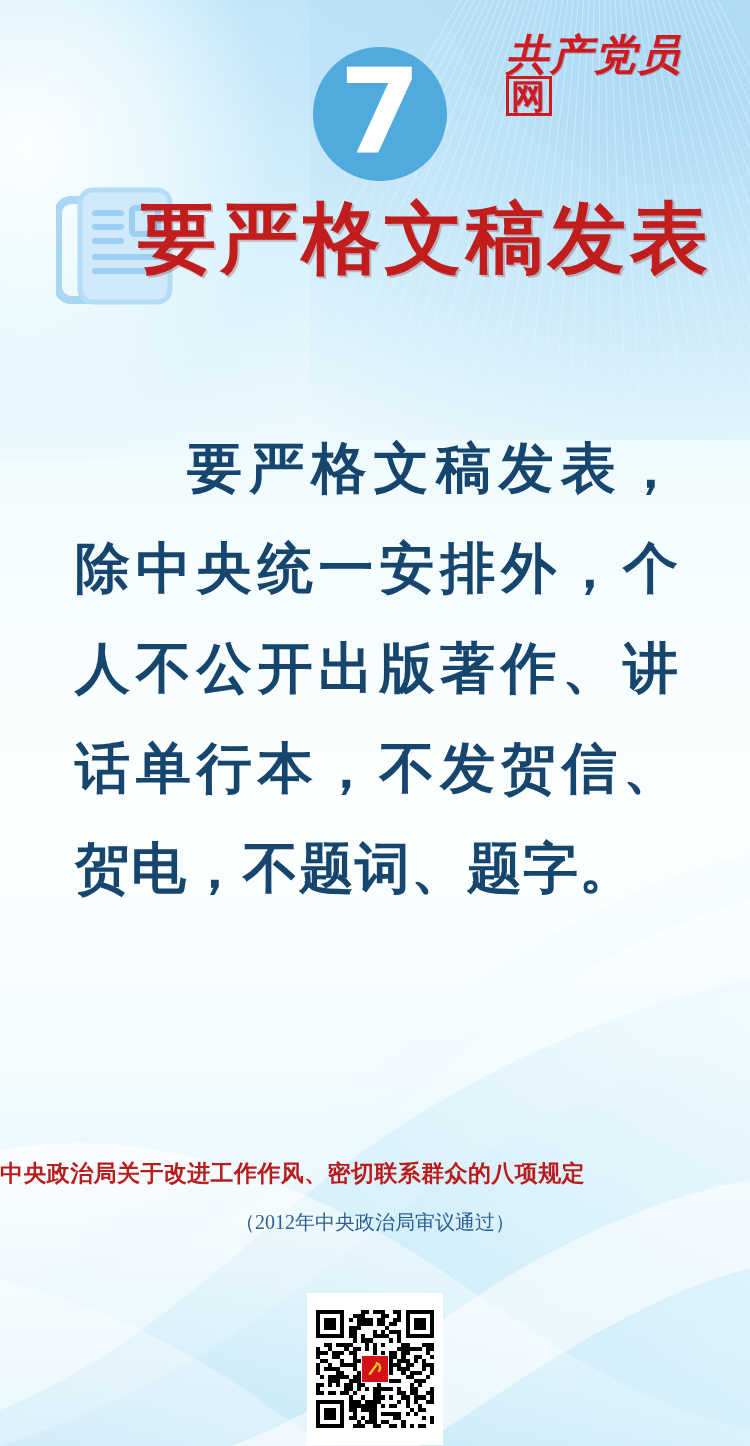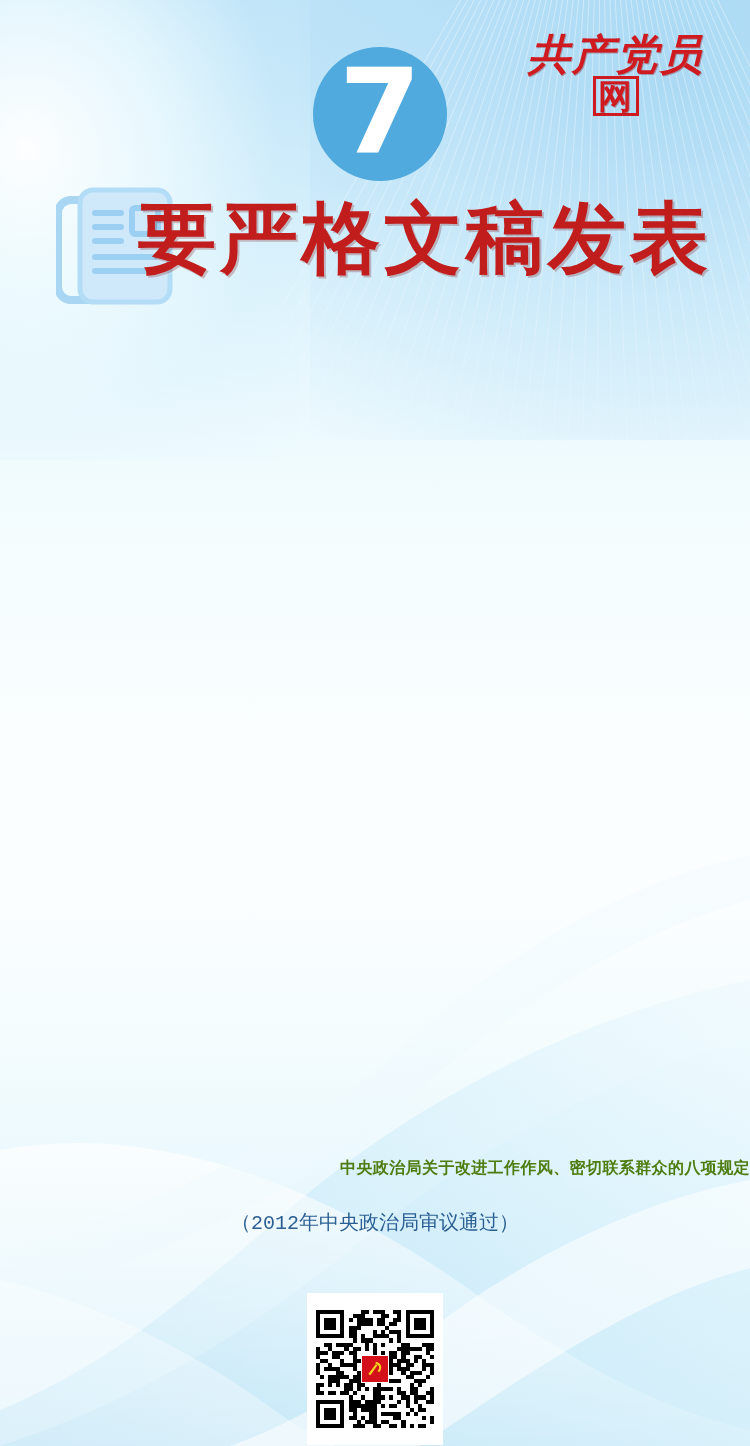--- a/index.html
+++ b/index.html
@@ -70,21 +70,20 @@
     transform-origin: 50% 0%;
   }
   .bg-waves { position: absolute; inset: 0; }
 
   
   .logo {
     position: absolute;
     right: 24px;
     top: 34px;
     width: 220px;
-    text-align: center;
     user-select: none;
   }
   .logo-mark {
     font-family: "DejaVu Serif", "Liberation Serif", serif;
     font-size: 42px;
     font-weight: 700;
     font-style: italic;
     letter-spacing: 2px;
     line-height: 1;
     color: #cf1a20;
@@ -168,34 +167,34 @@
     text-indent: 112px;
     text-align: justify;
     text-justify: inter-character;
   }
 
   
   .footer-title {
     position: absolute;
     left: 0; right: 0;
     top: 1158px;
-    text-align: right;
-    color: #4d7c0f;
+    text-align: left;
+    color: #b91c1c;
     font-family: "DejaVu Serif", "Liberation Serif", serif;
-    font-size: 16px;
+    font-size: 23px;
     font-weight: 700;
     letter-spacing: 0.4px;
   }
   .footer-sub {
     position: absolute;
     left: 0; right: 0;
     top: 1209px;
     text-align: center;
     color: #2b5f93;
-    font-family: Liberation Mono, monospace;
+    font-family: Liberation Serif, serif;
     font-size: 20px;
     font-weight: 400;
   }
 
   
   .qr-wrap {
     position: absolute;
     left: 307px;
     top: 1293px;
     width: 136px;
@@ -318,20 +317,21 @@
     <rect x="36" y="24" width="32" height="6" rx="3" fill="#9bd0f2"></rect>
     <rect x="36" y="38" width="32" height="6" rx="3" fill="#9bd0f2"></rect>
     <rect x="36" y="52" width="32" height="6" rx="3" fill="#9bd0f2"></rect>
     <rect x="76" y="22" width="26" height="26" rx="3" fill="none" stroke="#9bd0f2" stroke-width="6"></rect>
     <rect x="36" y="68" width="66" height="6" rx="3" fill="#9bd0f2"></rect>
     <rect x="36" y="82" width="66" height="6" rx="3" fill="#9bd0f2"></rect>
   </svg>
 
   <div class="title">要严格文稿发表</div>
 
+  <div class="body-text">要严格文稿发表，除中央统一安排外，个人不公开出版著作、讲话单行本，不发贺信、贺电，不题词、题字。</div>
 
   <div class="footer-title">中央政治局关于改进工作作风、密切联系群众的八项规定</div>
   <div class="footer-sub">（2012年中央政治局审议通过）</div>
 
   <div class="qr-wrap">
     <div class="qr-inner">
       <svg id="qr-svg" viewBox="0 0 29 29" width="118" height="118" shape-rendering="crispEdges">
           <rect width="29" height="29" fill="#ffffff"></rect>
           <rect x="0" y="0" width="1" height="1" fill="#000000"></rect>
           <rect x="1" y="0" width="1" height="1" fill="#000000"></rect>

